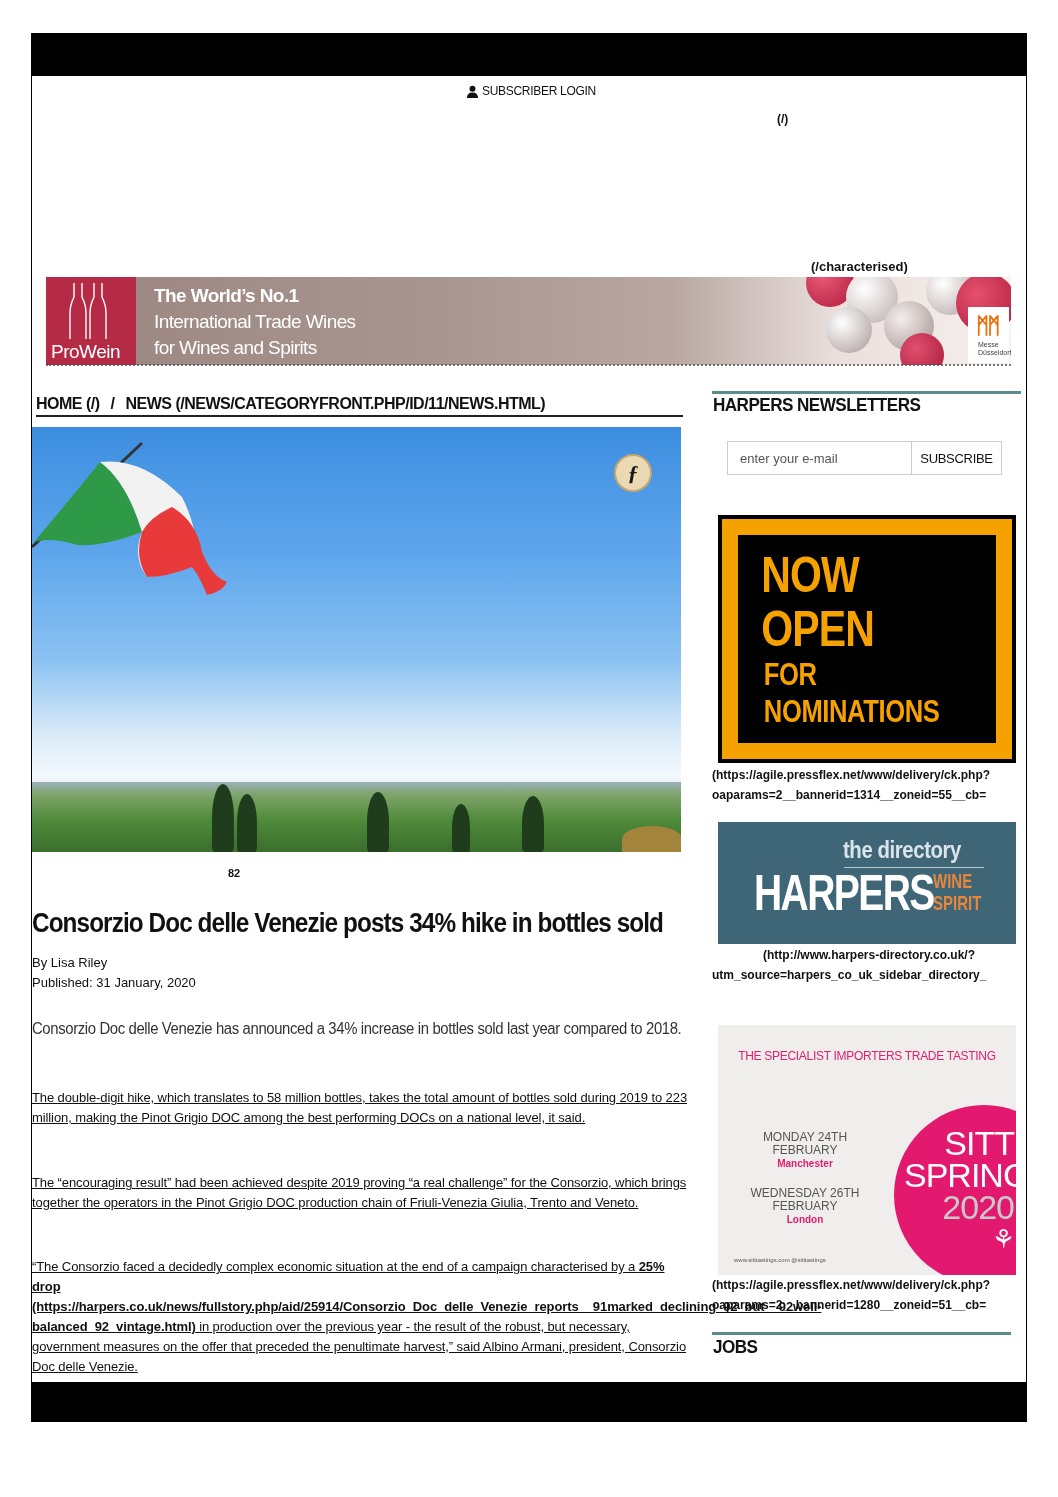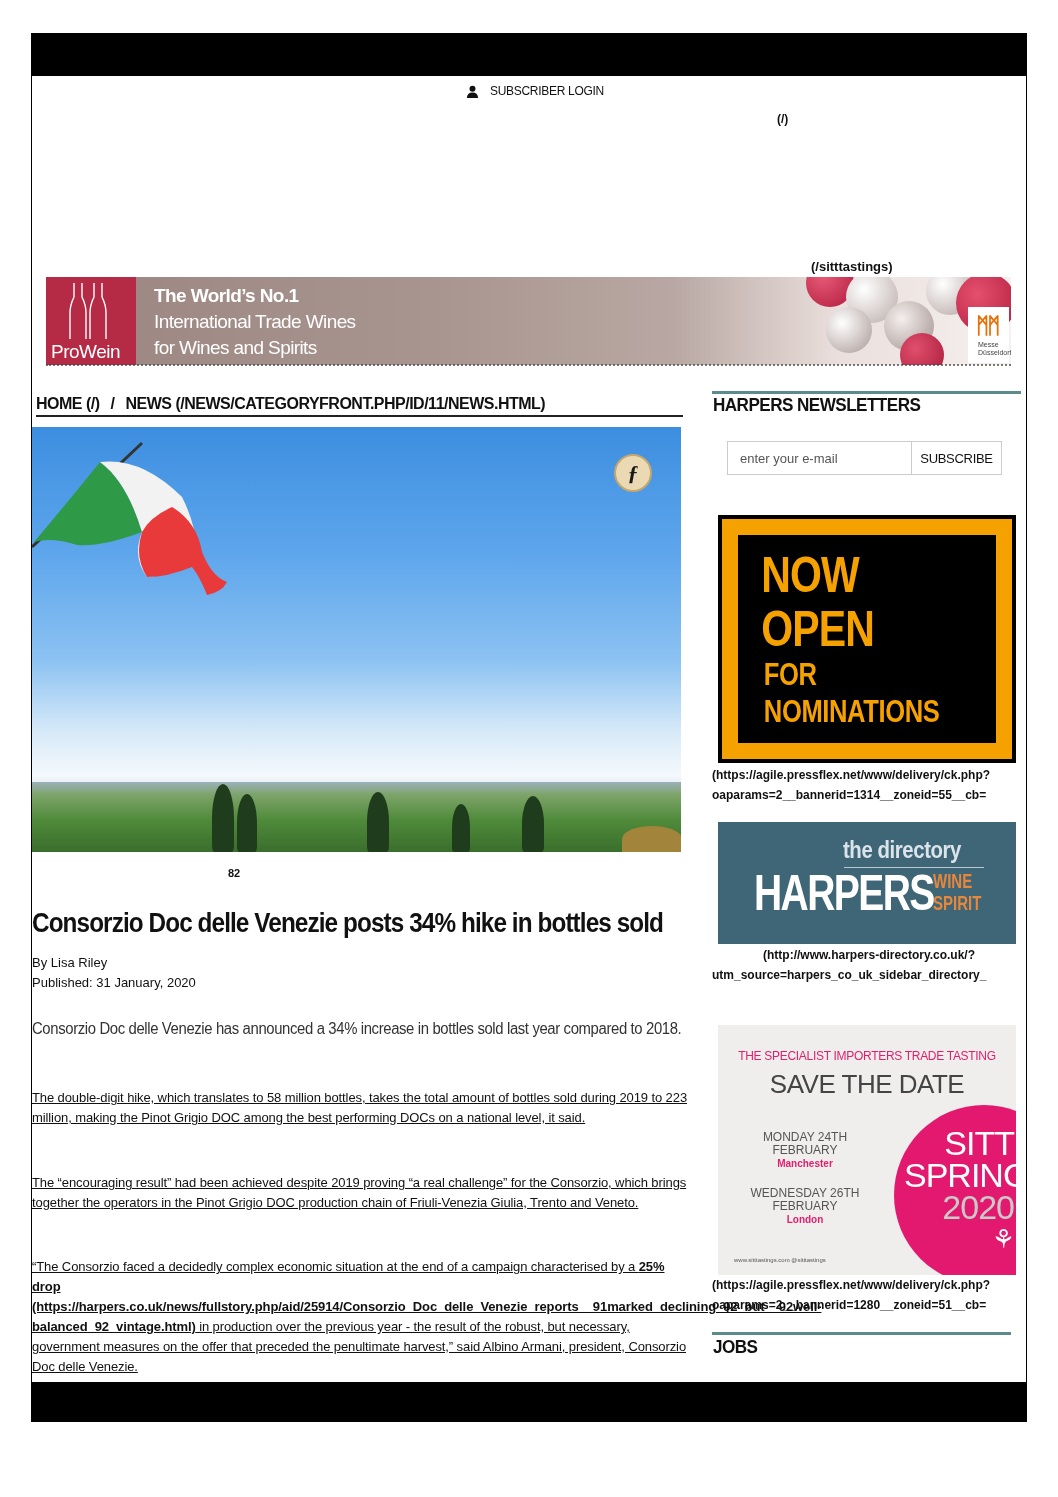--- a/index.html
+++ b/index.html
@@ -3,21 +3,21 @@
 <meta charset="utf-8">
 <style>
   * { box-sizing: border-box; margin: 0; padding: 0; }
   html, body { width: 1058px; height: 1497px; background: #ffffff; overflow: hidden; }
   body { position: relative; font-family: "Liberation Sans", sans-serif; color: #111; }
 
   .page-frame { position: absolute; left: 31px; top: 33px; width: 996px; height: 1389px; border-left: 1px solid #000; border-right: 1px solid #000; background: #fff; }
   .top-bar { position: absolute; left: 31px; top: 33px; width: 996px; height: 43px; background: #000; }
   .bottom-bar { position: absolute; left: 31px; top: 1382px; width: 996px; height: 40px; background: #000; }
 
-  .subscriber-login { position: absolute; left: 466px; top: 84px; font-family: "Liberation Sans", sans-serif; font-size: 12px; letter-spacing: -0.3px; color: #111; display: flex; align-items: center; gap: 11px; text-decoration: none; }
+  .subscriber-login { position: absolute; left: 466px; top: 84px; font-family: "Liberation Sans", sans-serif; font-size: 12px; letter-spacing: -0.3px; color: #111; display: flex; align-items: center; gap: 3px; text-decoration: none; }
   .subscriber-login svg { width: 13px; height: 13px; }
   .home-link-top { position: absolute; left: 777px; top: 112px; font-size: 12px; font-weight: bold; color: #111; }
   .subscribe-link { position: absolute; left: 811px; top: 259px; font-size: 13px; font-weight: bold; color: #111; }
 
   
   .banner { position: absolute; left: 46px; top: 277px; width: 965px; height: 88px; overflow: hidden;
     background: linear-gradient(90deg, #9a8580 0%, #a99590 40%, #b8a7a2 65%, #eadfdc 82%, #f6f0ee 100%); }
   .banner-logo { position: absolute; left: 0; top: 0; width: 90px; height: 88px; background: #b52a45; color: #fff; }
   .banner-logo .pw-text { position: absolute; left: 5px; bottom: 2px; font-size: 19px; color: #fff; letter-spacing: -0.5px; }
   .banner-logo svg { position: absolute; left: 22px; top: 6px; }
@@ -96,21 +96,21 @@
 <div class="top-bar"></div>
 
 <a class="subscriber-login">
   <svg viewBox="0 0 14 14">
       <circle cx="7" cy="4" r="3.2" fill="#111"></circle>
       <path d="M1 14 Q1 8 7 8 Q13 8 13 14 Z" fill="#111"></path>
     </svg>
   <span>SUBSCRIBER LOGIN</span>
 </a>
 <a class="home-link-top">(/)</a>
-<a class="subscribe-link">(/sitttastings)</a>
+<a class="subscribe-link">(/characterised)</a>
 
 <div class="banner">
   <div class="banner-logo">
     <svg width="44" height="56" viewBox="0 0 44 56">
       <path d="M6 0 V14 Q2 22 2 30 V56 M14 0 V14 Q18 22 18 30 V56" stroke="#fff" stroke-width="1.4" fill="none"></path>
       <path d="M26 0 V14 Q22 22 22 30 V56 M34 0 V14 Q38 22 38 30 V56" stroke="#fff" stroke-width="1.4" fill="none"></path>
     </svg>
     <span class="pw-text">ProWein</span>
   </div>
   <div class="banner-text">
@@ -201,21 +201,20 @@
     <div>SPIRIT</div>
   </div>
 </div>
 <div class="ad-link-text" style="top:945px;text-align:center;">
   <div>(http://www.harpers-directory.co.uk/?</div>
   <div style="text-align:left;">utm_source=harpers_co_uk_sidebar_directory_</div>
 </div>
 
 <div class="ad-sitt">
   <div class="t1">THE SPECIALIST IMPORTERS TRADE TASTING</div>
-  <div class="t2">SAVE THE DATE</div>
   <div class="d" style="left:32px;top:106px;">
     <div>MONDAY 24TH</div>
     <div>FEBRUARY</div>
     <div class="c">Manchester</div>
   </div>
   <div class="d" style="left:32px;top:162px;">
     <div>WEDNESDAY 26TH</div>
     <div>FEBRUARY</div>
     <div class="c">London</div>
   </div>

